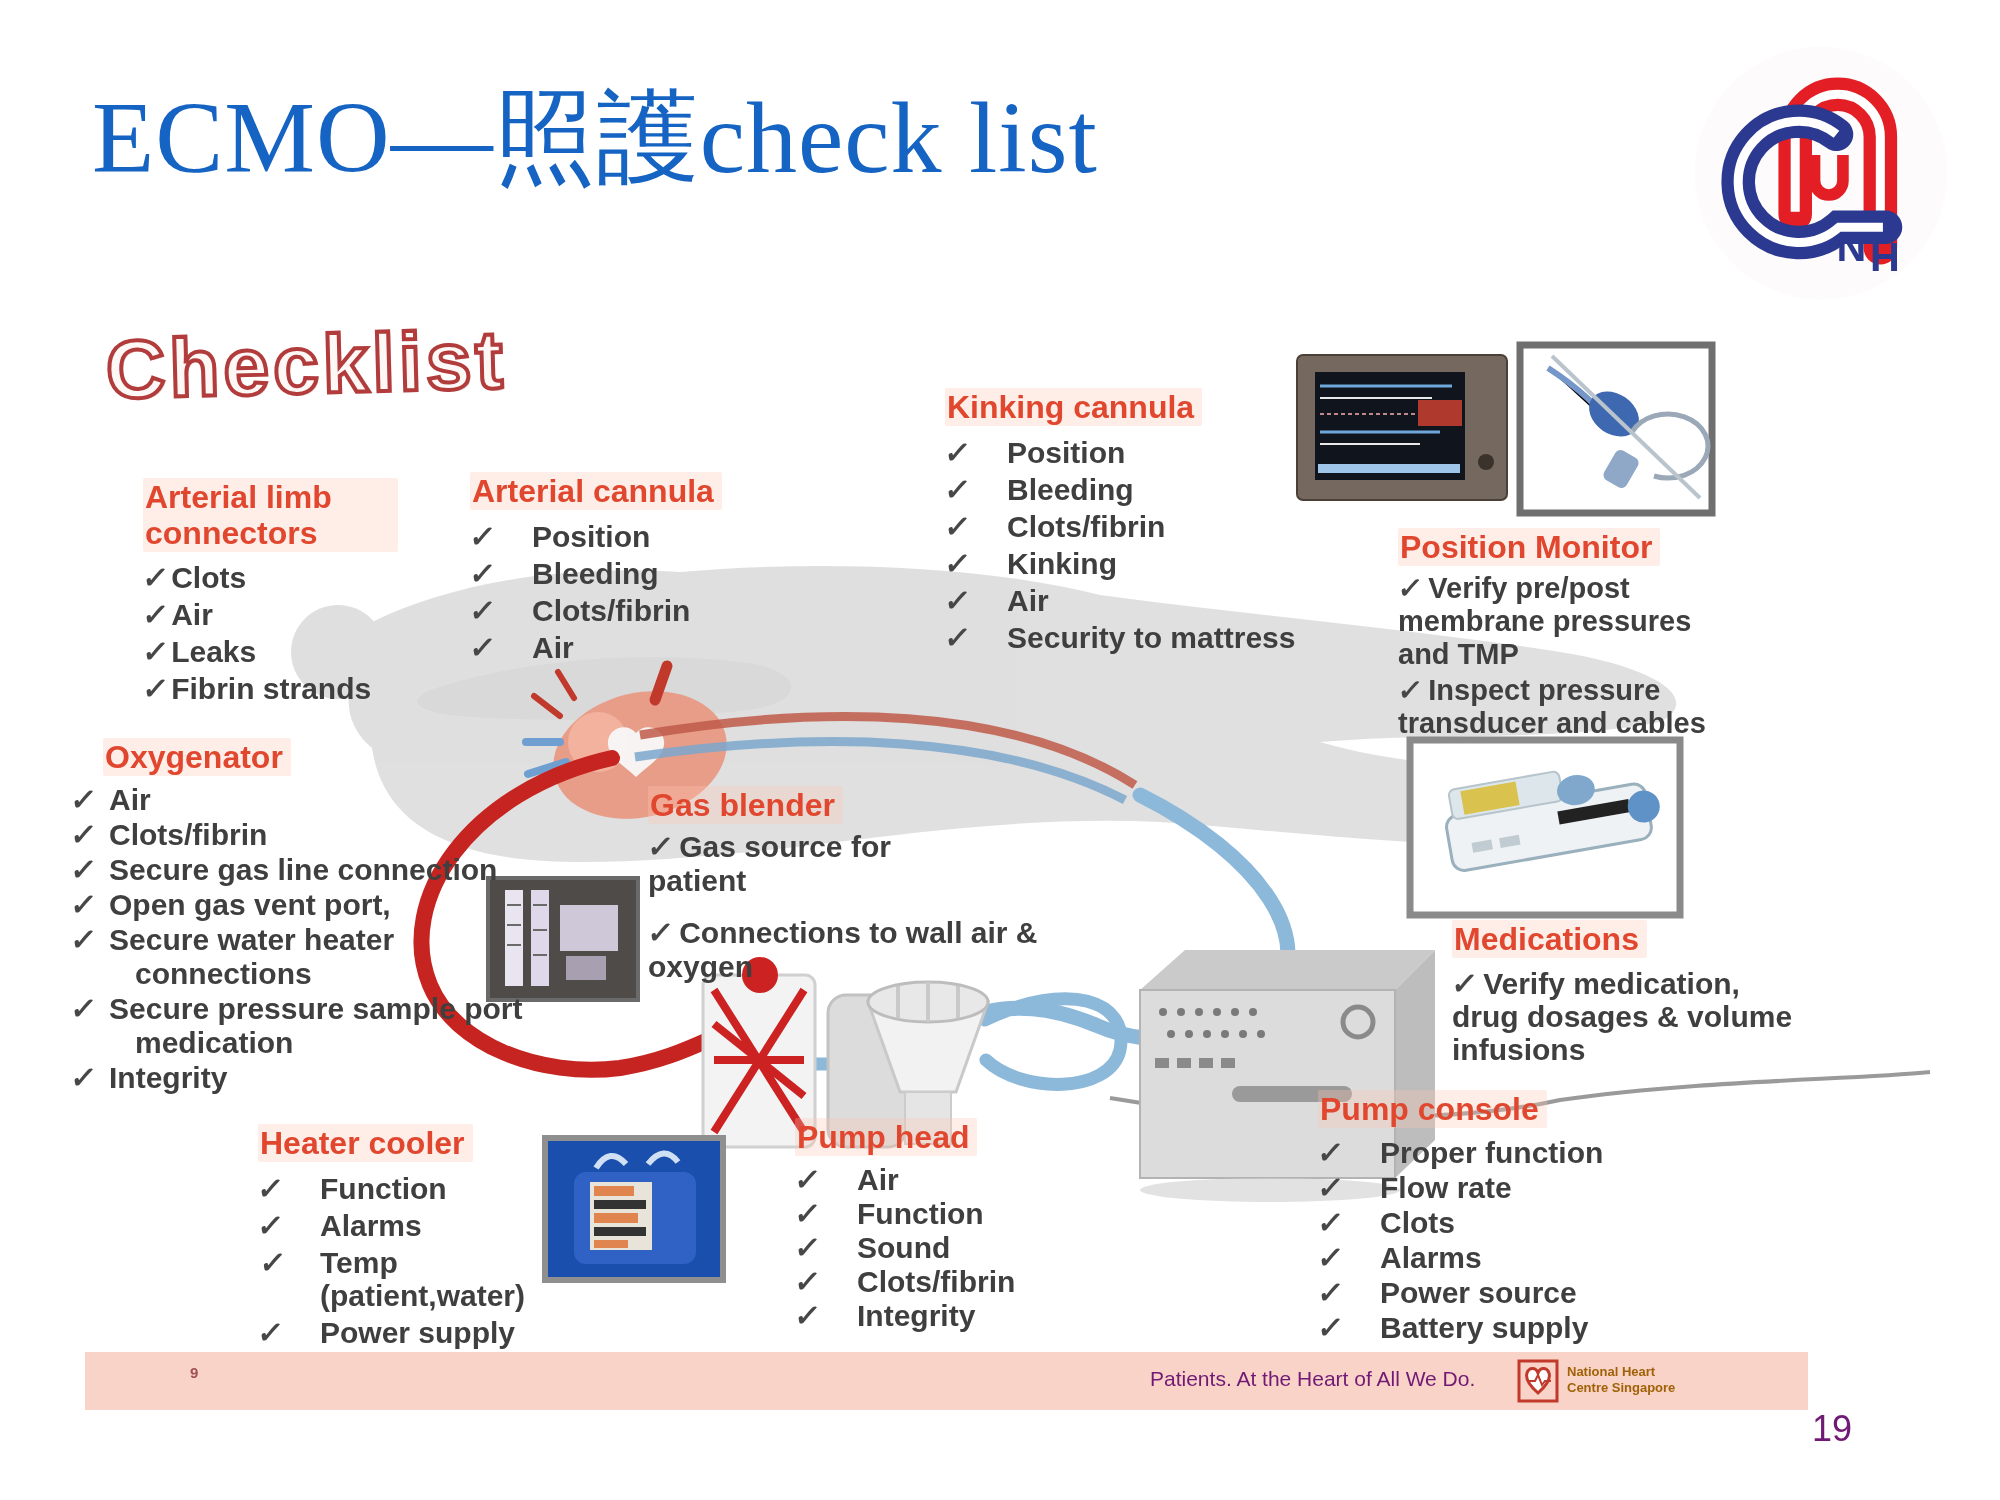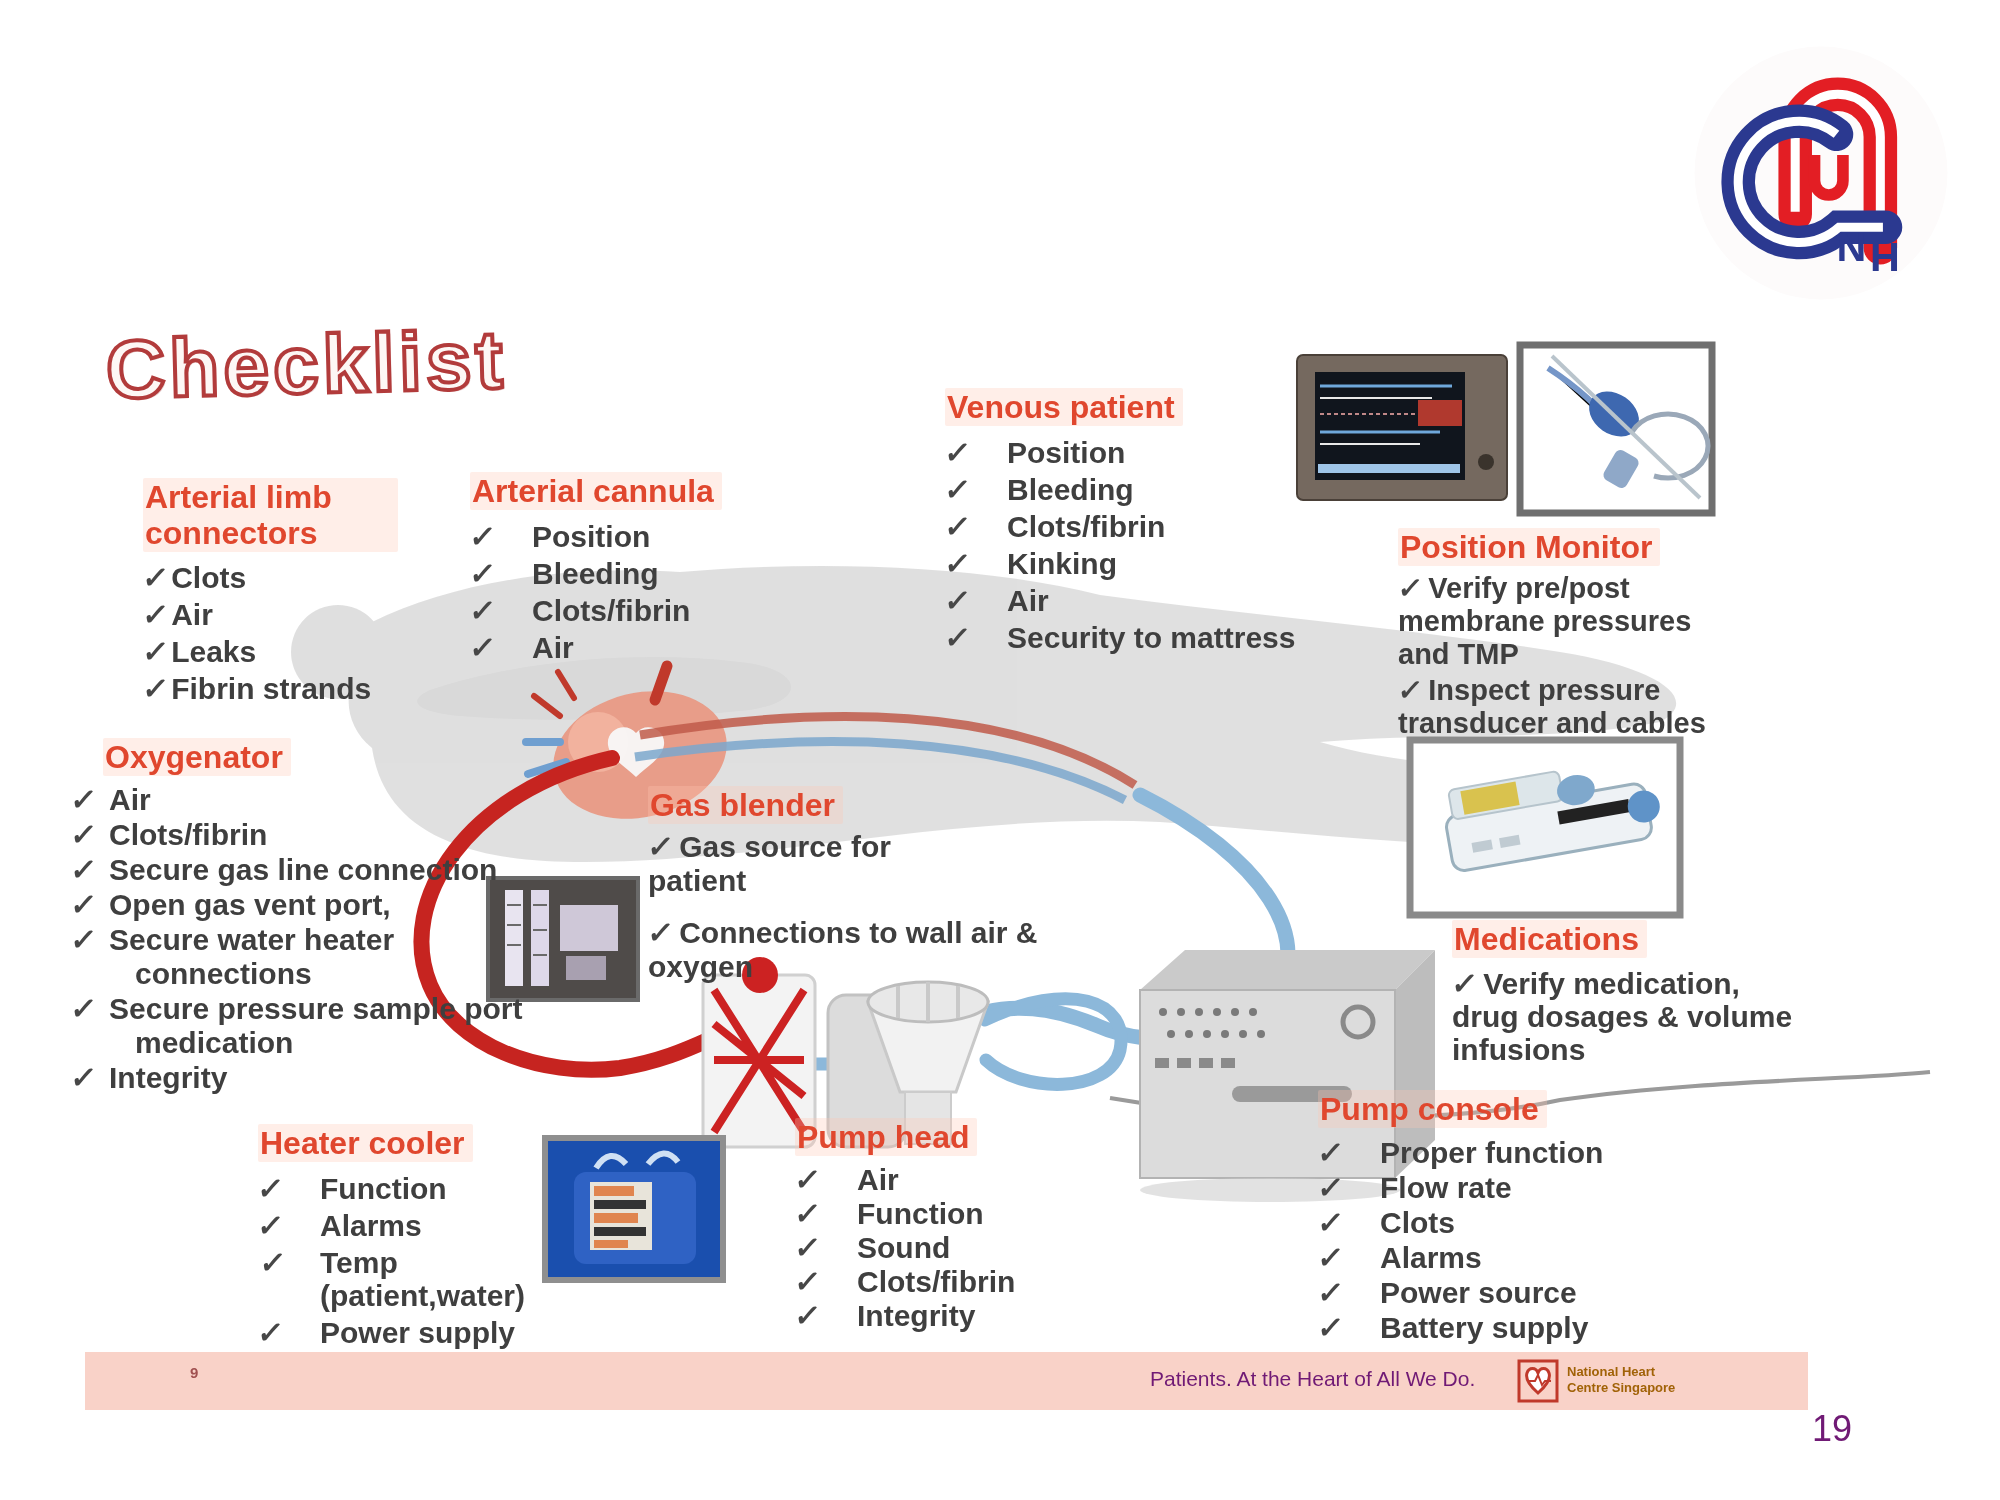--- a/index.html
+++ b/index.html
@@ -58,20 +58,21 @@
   #footer-marker{position:absolute;left:105px;top:12px;font-size:15px;color:#a05050;font-weight:bold;}
   #footer-tagline{position:absolute;left:1065px;top:15px;font-size:21px;color:#701a75;font-weight:normal;}
   #footer-logo{position:absolute;left:1432px;top:5px;display:flex;align-items:center;gap:8px;}
   #footer-logo .org{font-size:13px;line-height:16px;color:#a16207;font-weight:bold;}
 </style>
 </head>
 <body>
 
 <div id="slide">
 
+  <div id="slide-title">ECMO—照護check list</div>
 
   <svg id="nhc-logo" viewBox="0 0 200 200">
     <circle cx="100" cy="100" r="98" fill="#fdfbfb"></circle>
     <g>
       <path d="M80,132 L80,72 A33,33 0 0 1 146,72 L146,158" stroke="#e31e24" stroke-width="26" fill="none" stroke-linecap="round"></path>
       <path d="M80,130 L80,72 A33,33 0 0 1 146,72 L146,152" stroke="#ffffff" stroke-width="7" fill="none"></path>
     </g>
     <g>
       <path d="M112,70 A47,47 0 1 0 114,142 L150,142" stroke="#2b3990" stroke-width="26" fill="none" stroke-linecap="round"></path>
       <path d="M112,70 A47,47 0 1 0 114,142 L148,142" stroke="#ffffff" stroke-width="7" fill="none"></path>
@@ -239,21 +240,21 @@
         <span class="chk">✓</span>
         <span>Clots/fibrin</span>
       </div>
     <div class="item-wide">
         <span class="chk">✓</span>
         <span>Air</span>
       </div>
   </div>
 
   <div class="sec" id="sec2">
-    <div class="sec-title">Venous patient</div>
+    <div class="sec-title">Kinking cannula</div>
     <div class="item-wide">
         <span class="chk">✓</span>
         <span>Position</span>
       </div>
     <div class="item-wide">
         <span class="chk">✓</span>
         <span>Bleeding</span>
       </div>
     <div class="item-wide">
         <span class="chk">✓</span>

